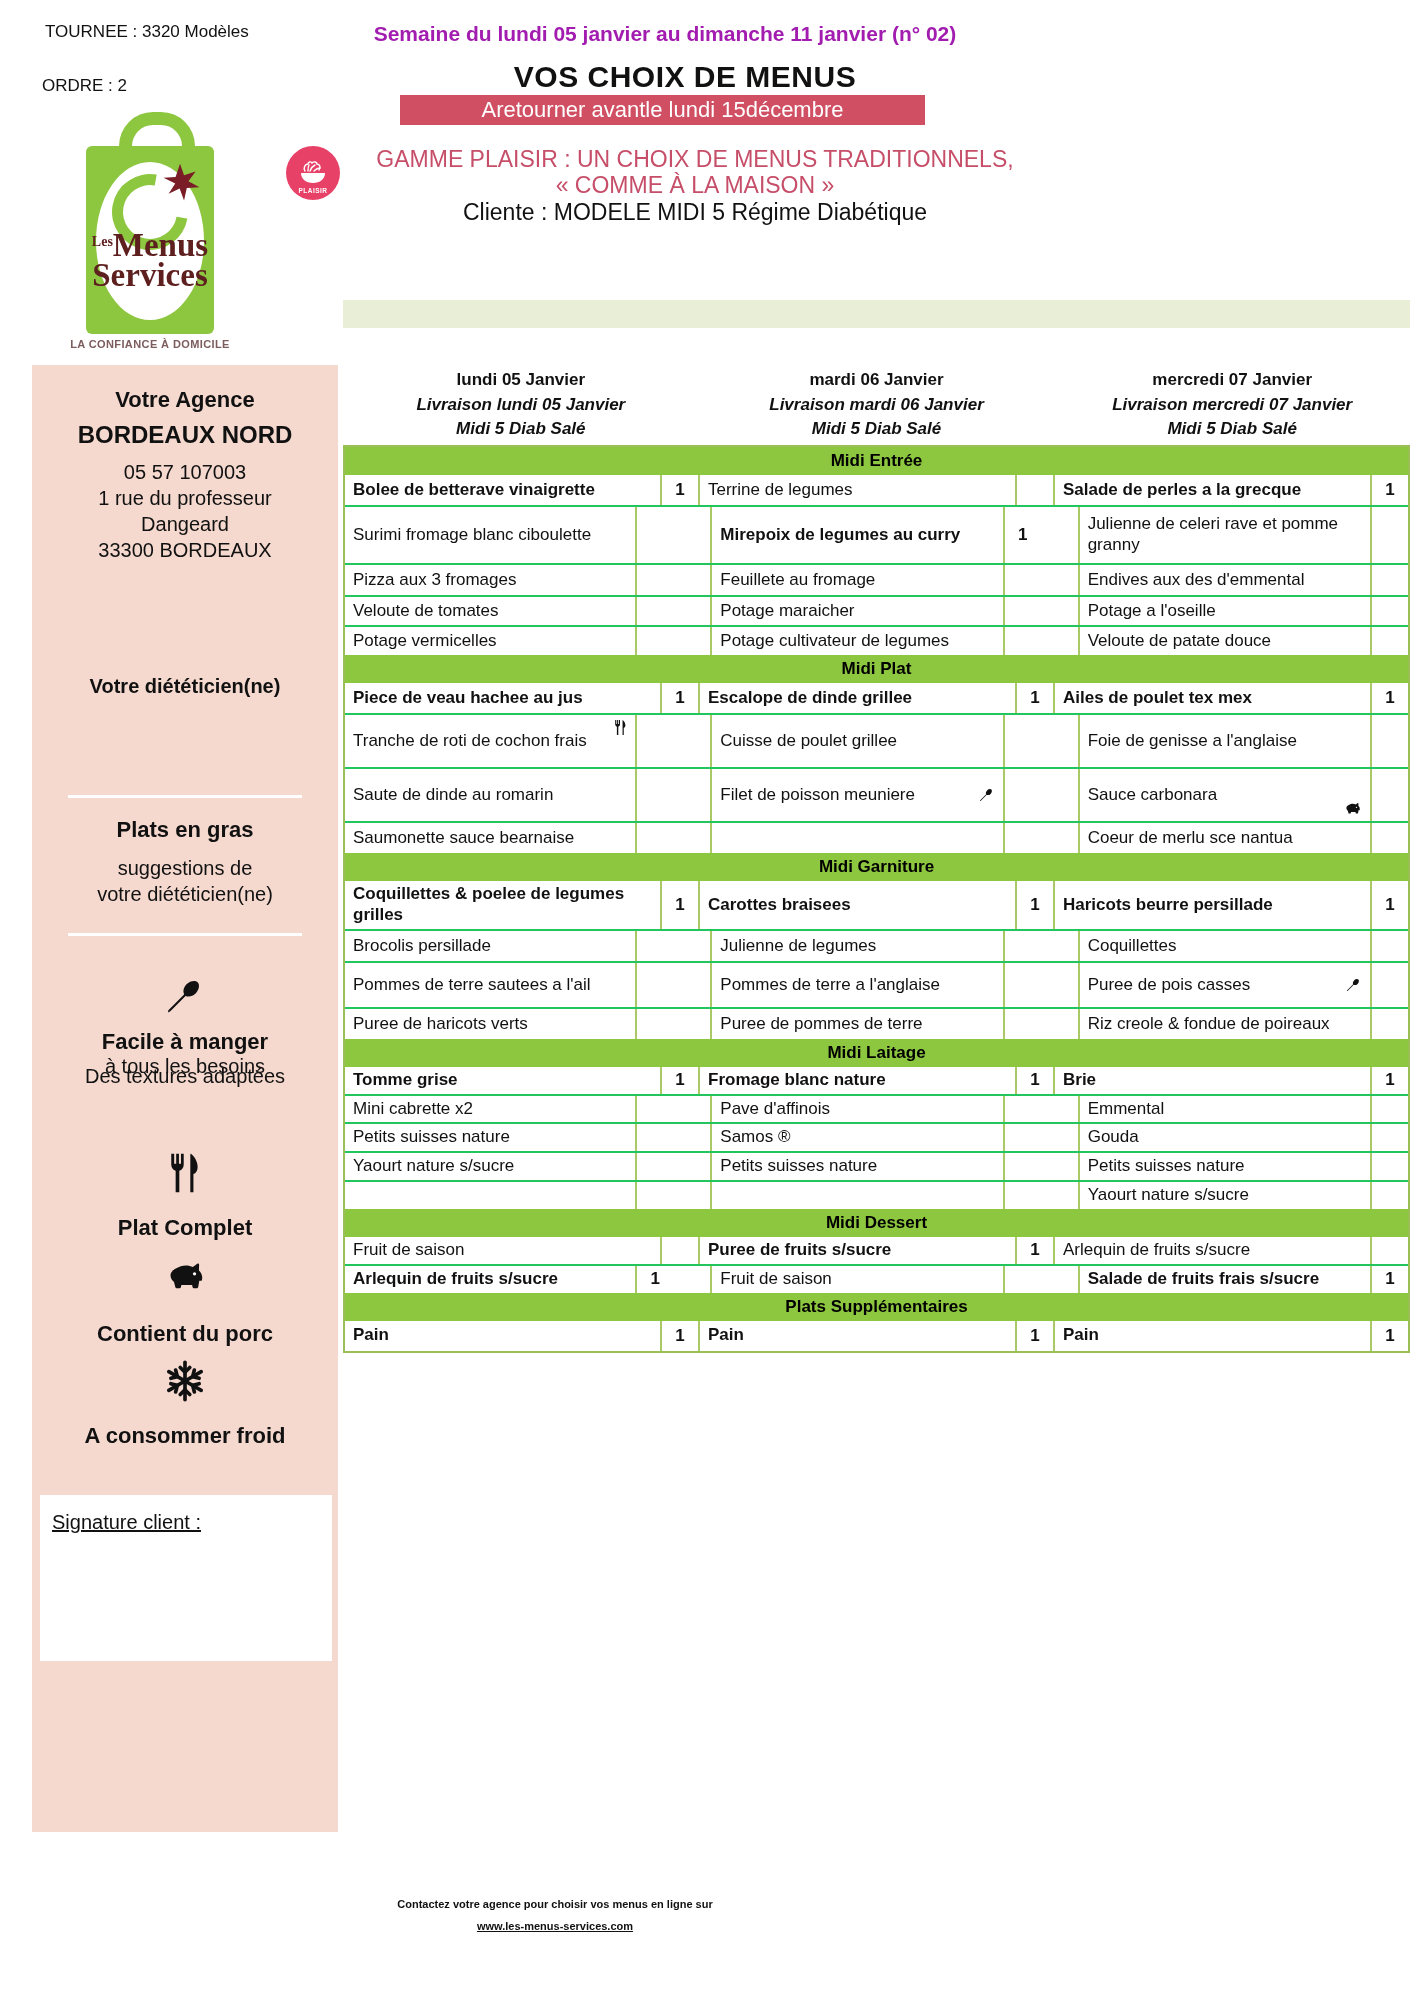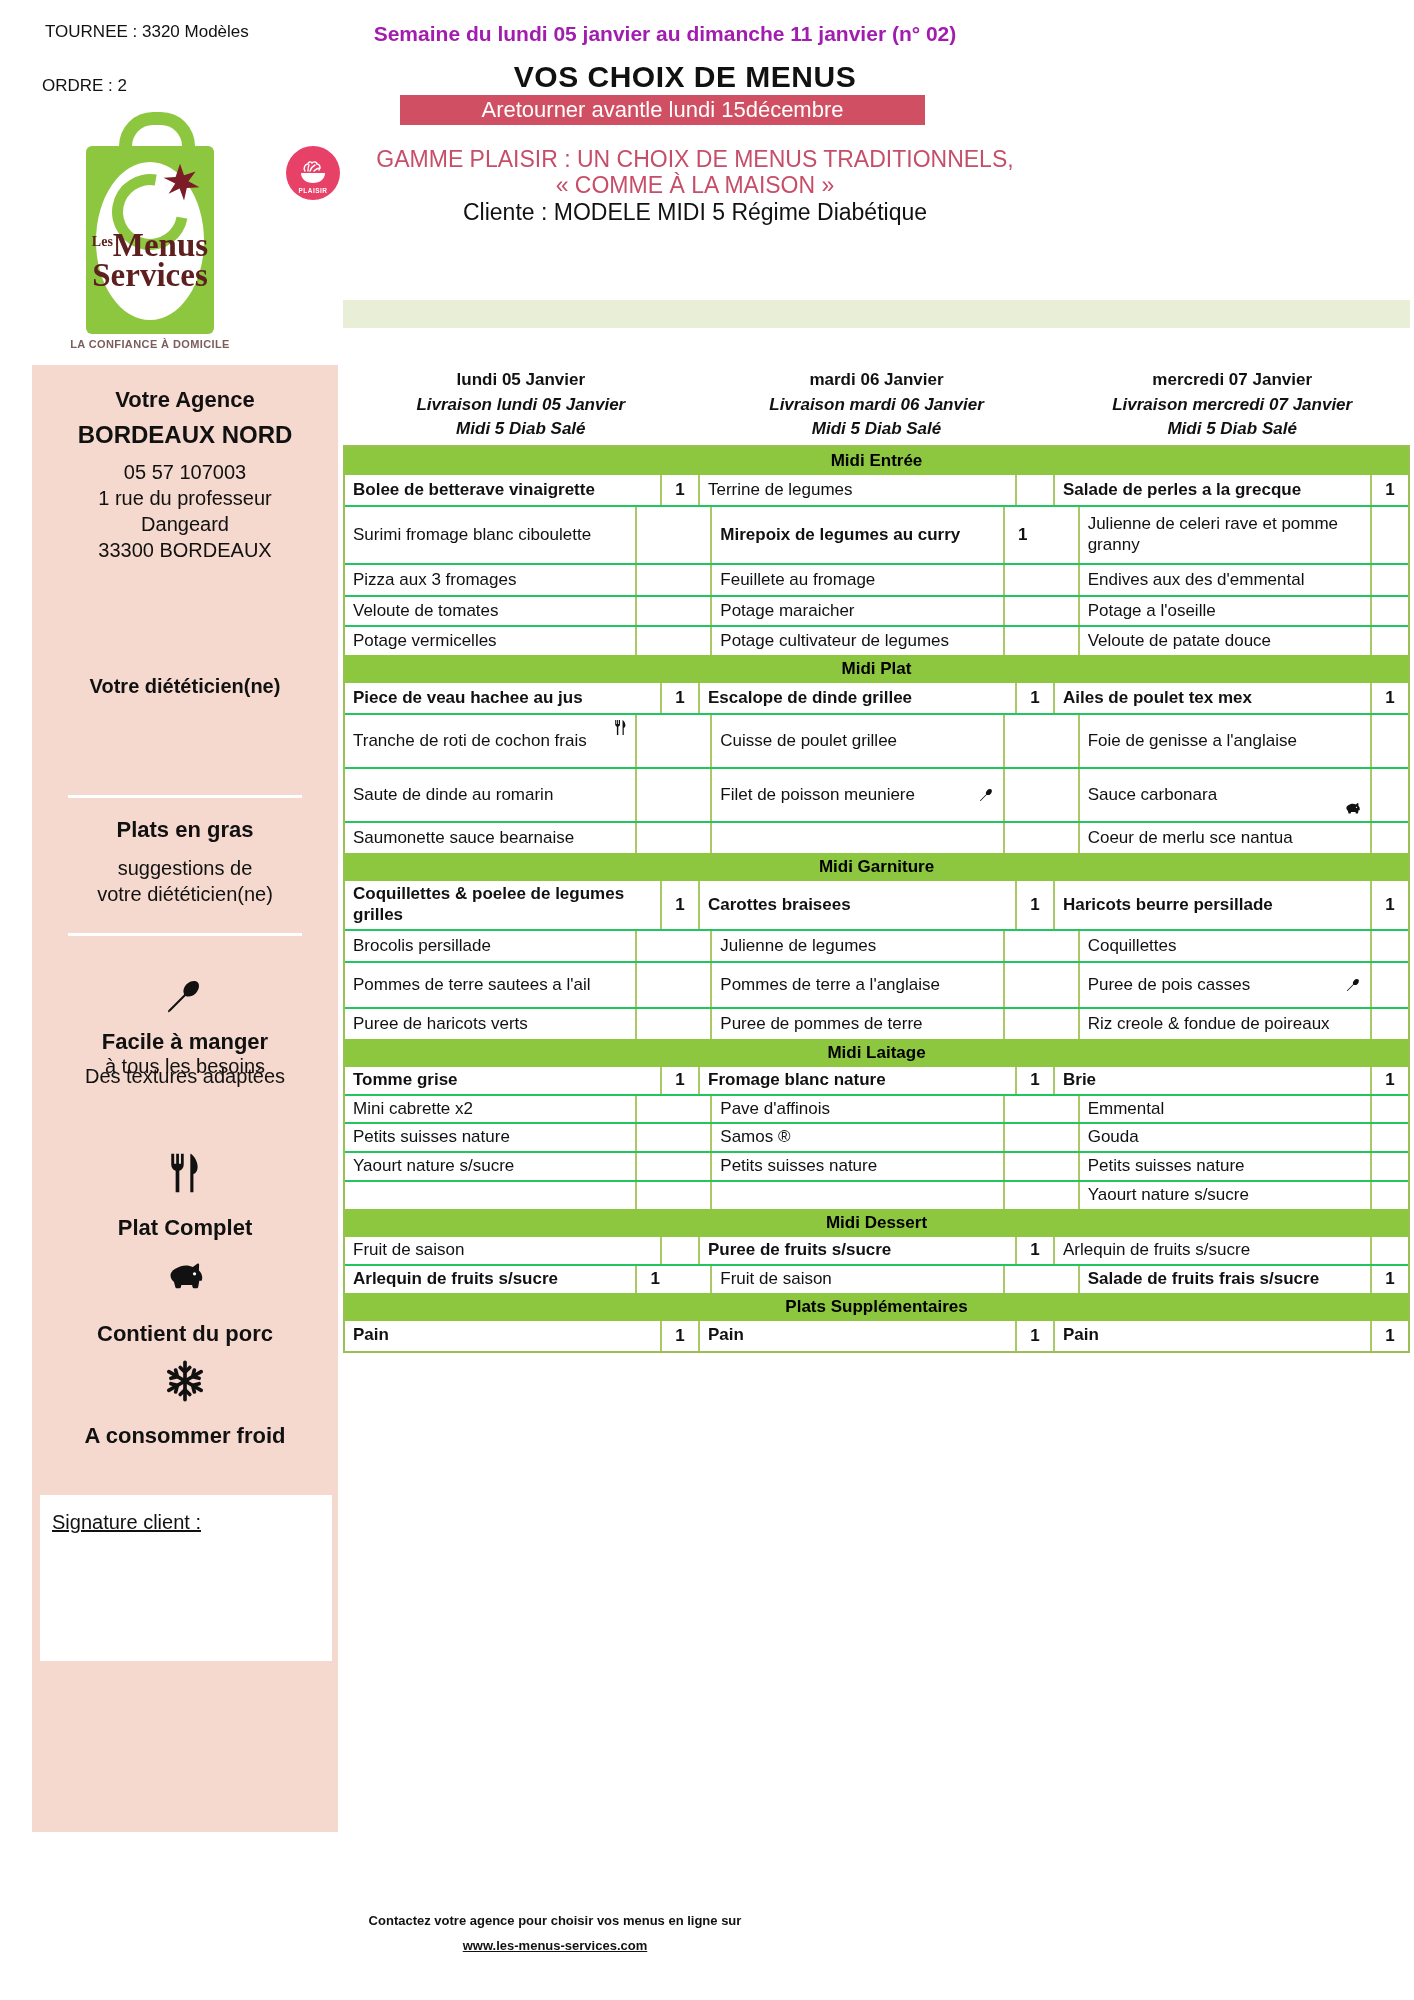--- a/index.html
+++ b/index.html
@@ -90,21 +90,21 @@
   #menu-table .section:nth-child(2) .trow:nth-child(4){min-height:30px}
   #menu-table .section:nth-child(3) .trow:nth-child(1){min-height:48px}
   #menu-table .section:nth-child(3) .trow:nth-child(2){min-height:30px}
   #menu-table .section:nth-child(3) .trow:nth-child(3){min-height:44px}
   #menu-table .section:nth-child(3) .trow:nth-child(4){min-height:30px}
   #menu-table .section:nth-child(4) .trow{min-height:26px}
   #menu-table .section:nth-child(5) .trow{min-height:27px}
   #menu-table .section:nth-child(6) .trow{min-height:30px}
 
   
-  #footer{left:150px;top:1898px;width:810px;text-align:center;font-size:13px;font-weight:bold;margin-top:15px;}
+  #footer{left:150px;top:1898px;width:810px;text-align:center;font-size:11px;font-weight:bold;}
   #footer .f2{margin-top:10px;text-decoration:underline;}
 </style>
 </head>
 <body>
 
 <div id="page">
 
   <div class="abs" id="tournee">TOURNEE : 3320 Modèles</div>
   <div class="abs" id="week-title">Semaine du lundi 05 janvier au dimanche 11 janvier (n° 02)</div>
   <div class="abs" id="ordre">ORDRE : 2</div>

